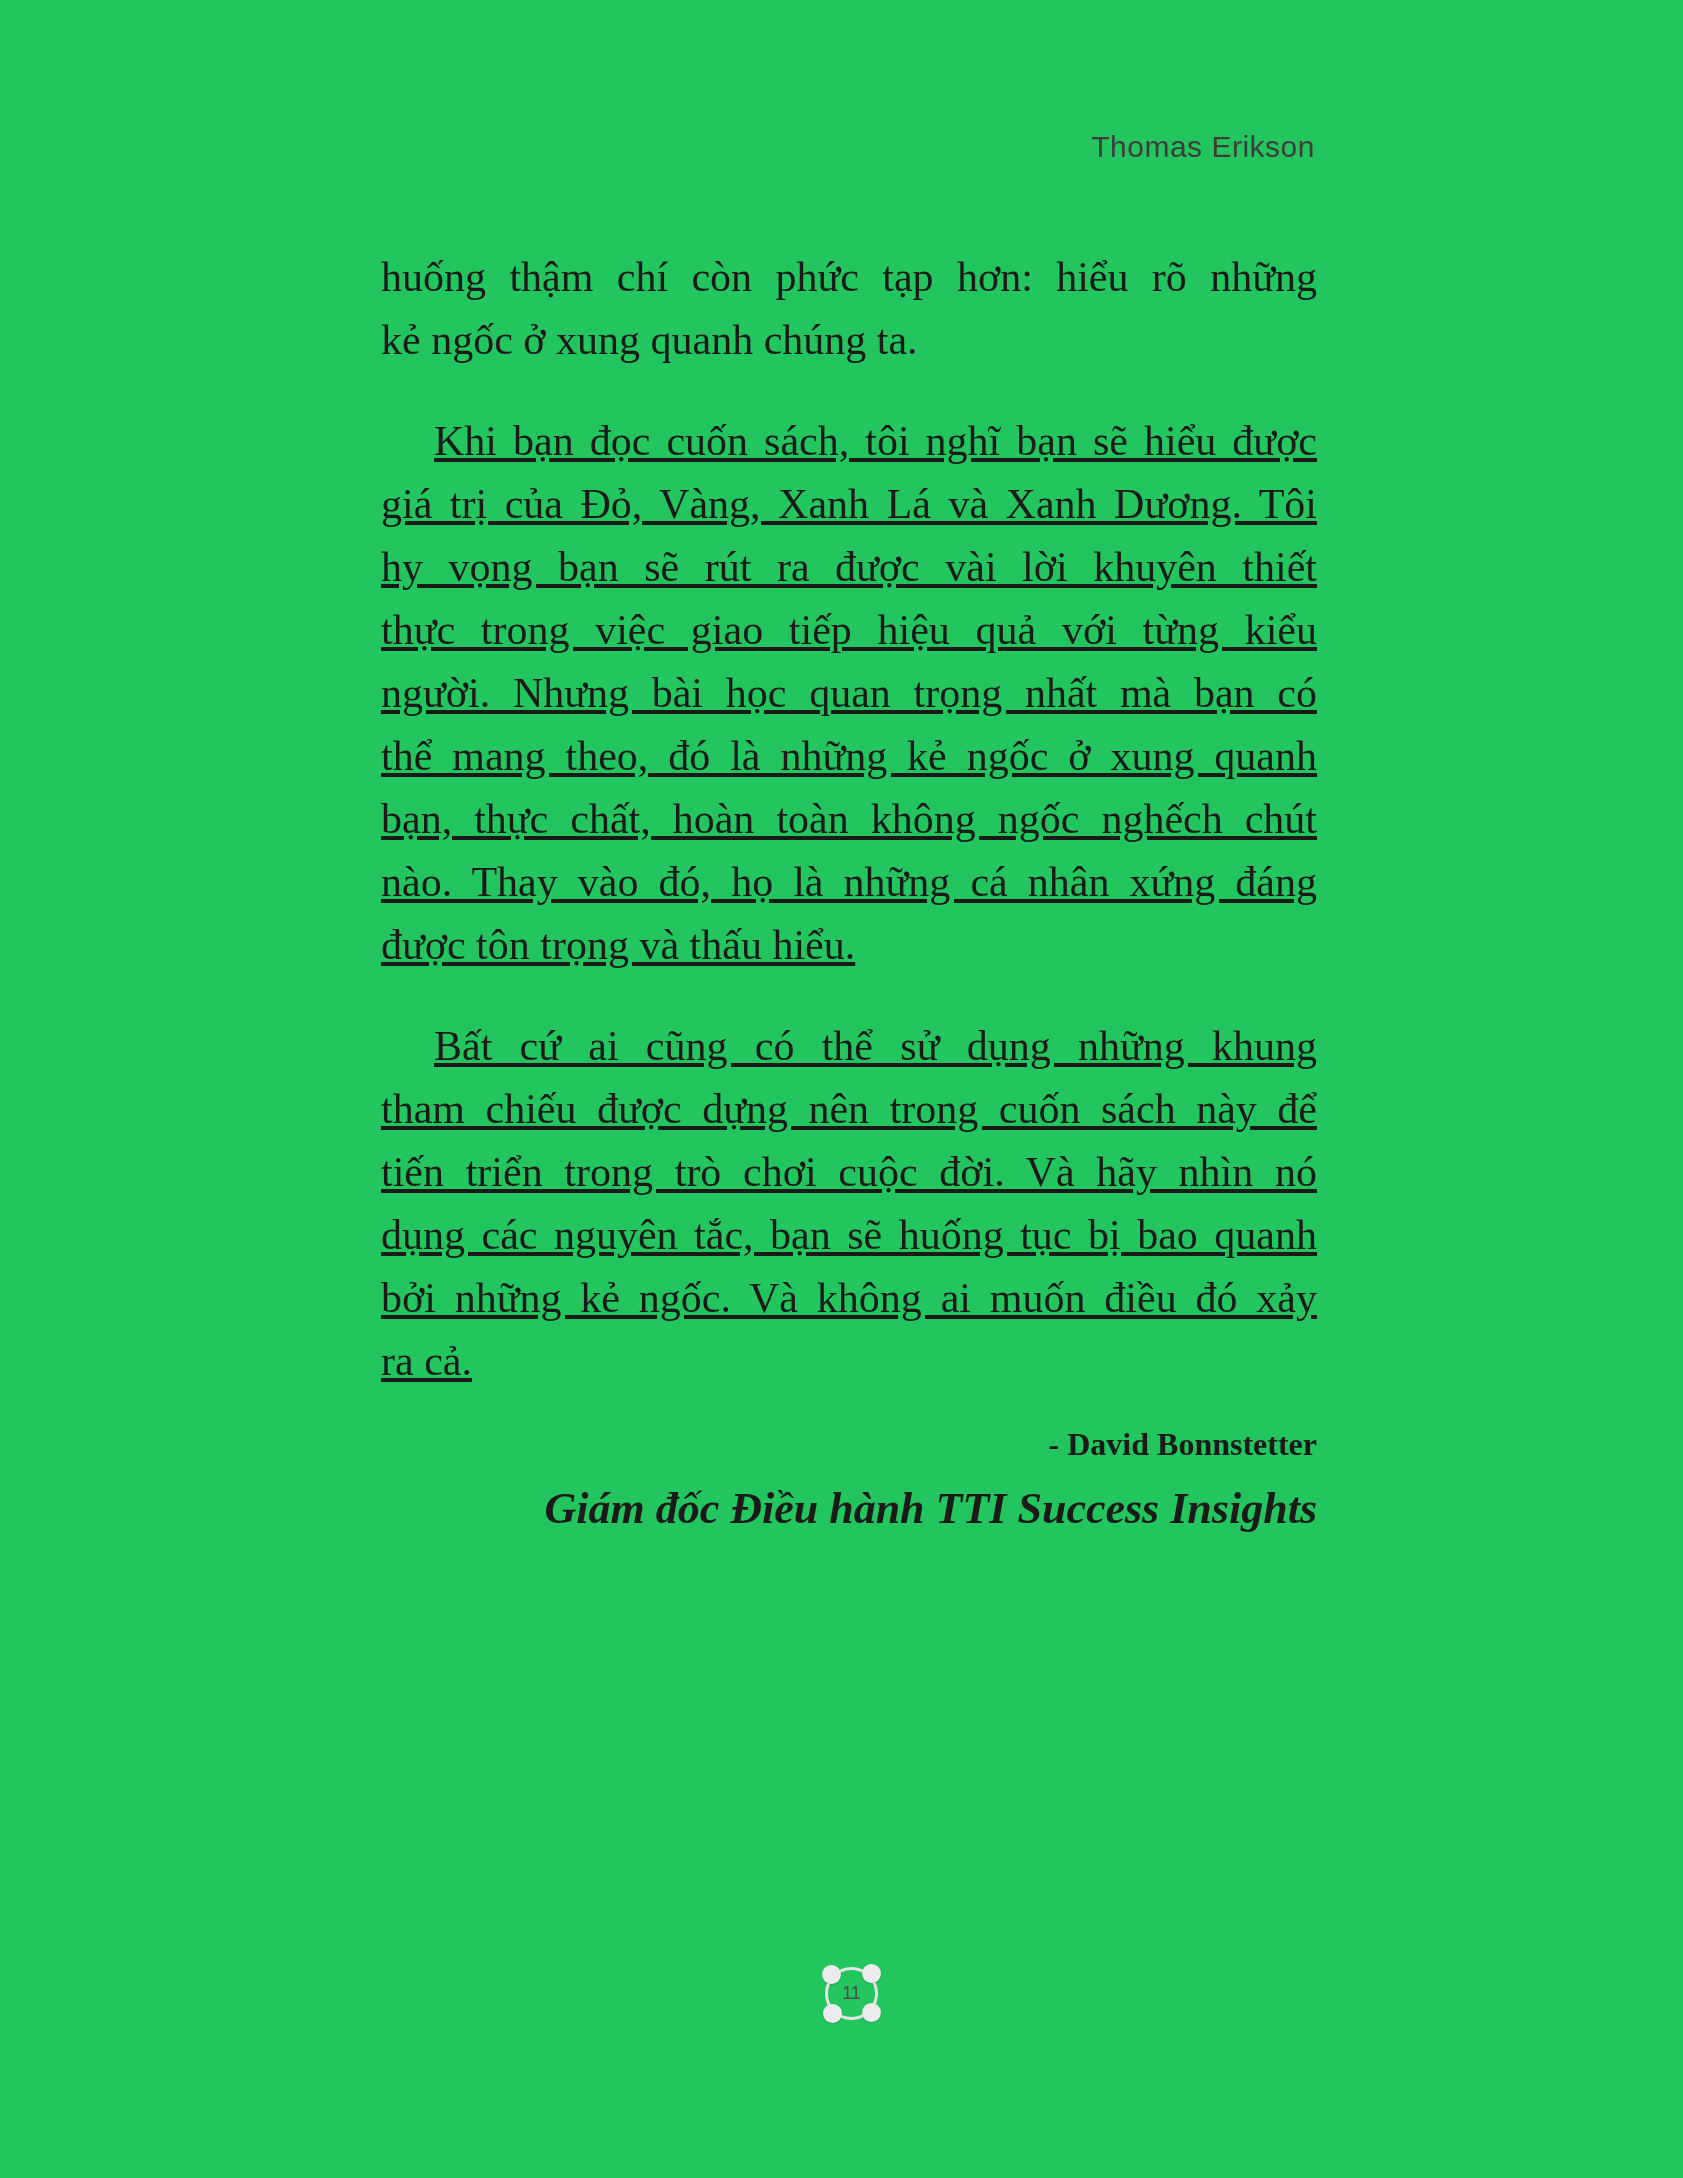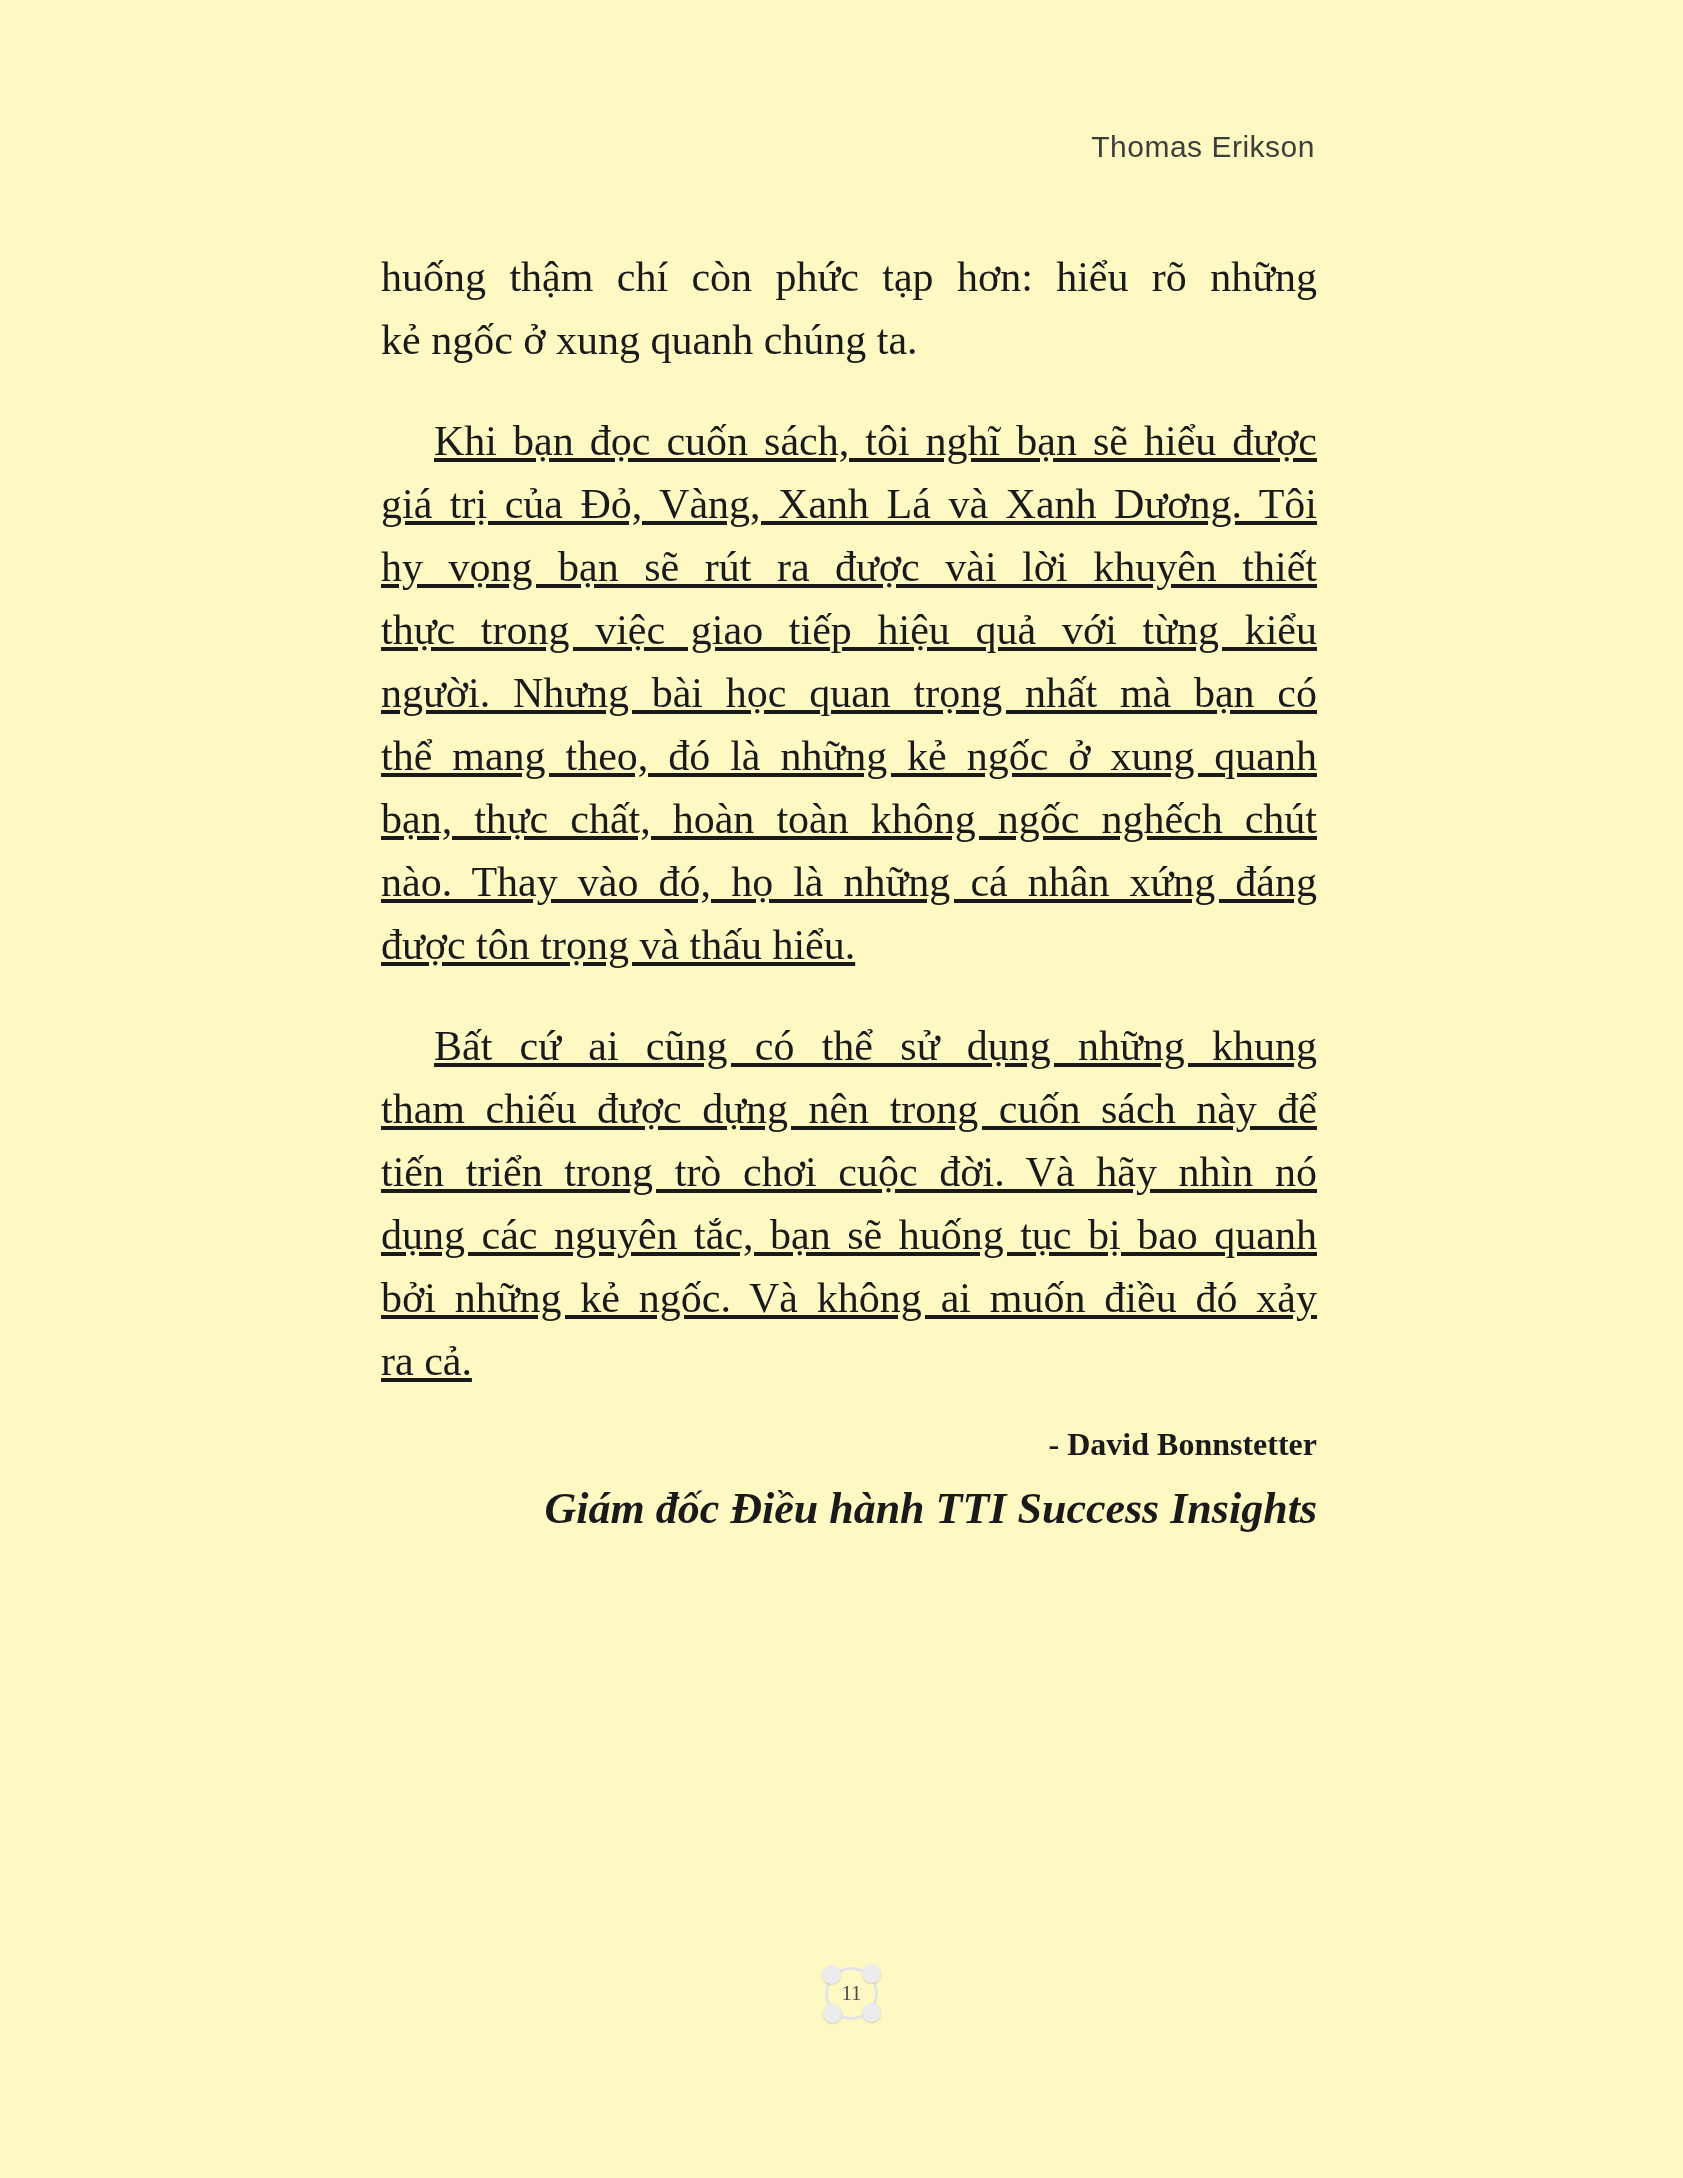--- a/index.html
+++ b/index.html
@@ -4,21 +4,21 @@
 <style>
   html, body {
     margin: 0;
     padding: 0;
     background: #ffffff;
   }
   .page {
     position: relative;
     width: 1683px;
     height: 2178px;
-    background: #fef9c3;
+    background: #22c55e;
     overflow: hidden;
     font-family: "Liberation Serif", "DejaVu Serif", serif;
     color: #1a1a1a;
   }
   .running-header {
     position: absolute;
     top: 130px;
     right: 368px;
     font-family: "Liberation Sans", "DejaVu Sans", sans-serif;
     font-size: 30px;
@@ -84,22 +84,22 @@
   .dot-nw { left: 0;  top: 1px; }
   .dot-ne { right: 0; top: 0; }
   .dot-sw { left: 1px; bottom: 0; }
   .dot-se { right: 0;  bottom: 1px; }
   .page-number {
     position: absolute;
     left: 0; top: 0; right: 0; bottom: 0;
     display: flex;
     align-items: center;
     justify-content: center;
-    font-family: Liberation Serif, serif;
-    font-size: 21px;
+    font-family: Liberation Sans, sans-serif;
+    font-size: 18px;
     color: #4c4c4e;
   }
 </style>
 </head>
 <body>
 
 <div class="page">
 
   <div class="running-header">Thomas Erikson</div>
 

